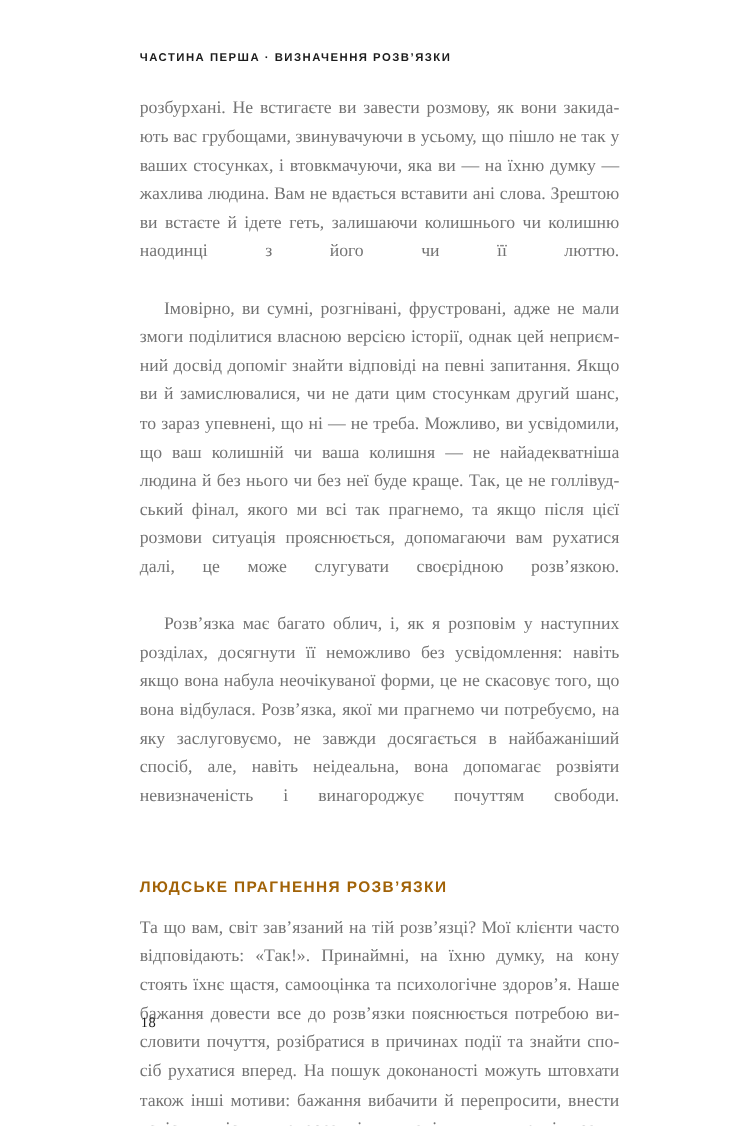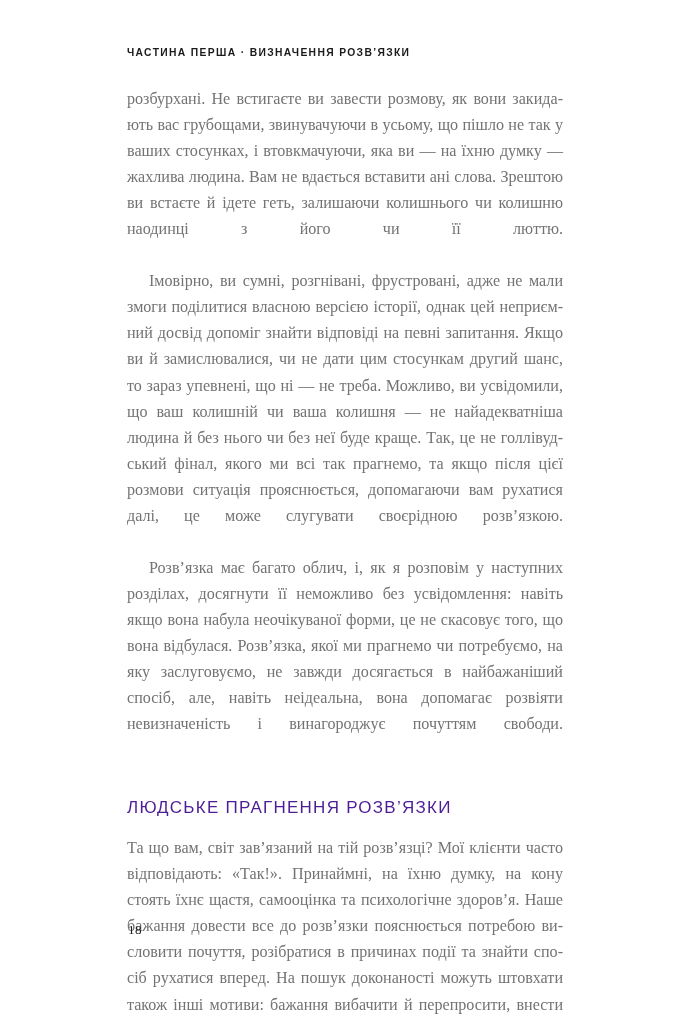--- a/index.html
+++ b/index.html
@@ -66,24 +66,24 @@
     display: inline-block;
     width: 100%;
   }
 
   
   h2.section-heading {
     margin: 0;
     padding-top: 35px;
     padding-bottom: 17px;
     font-family: "Liberation Sans", "DejaVu Sans", sans-serif;
-    font-size: 17px;
-    font-weight: 400;
+    font-size: 14px;
+    font-weight: 700;
     letter-spacing: 1.25px;
-    color: #4c1d95;
+    color: #a16207;
     text-transform: uppercase;
   }
 
   
   .folio {
     position: absolute;
     left: 128px;
     top: 922px;
     font-family: "Liberation Serif", "DejaVu Serif", serif;
     font-size: 13.2px;

